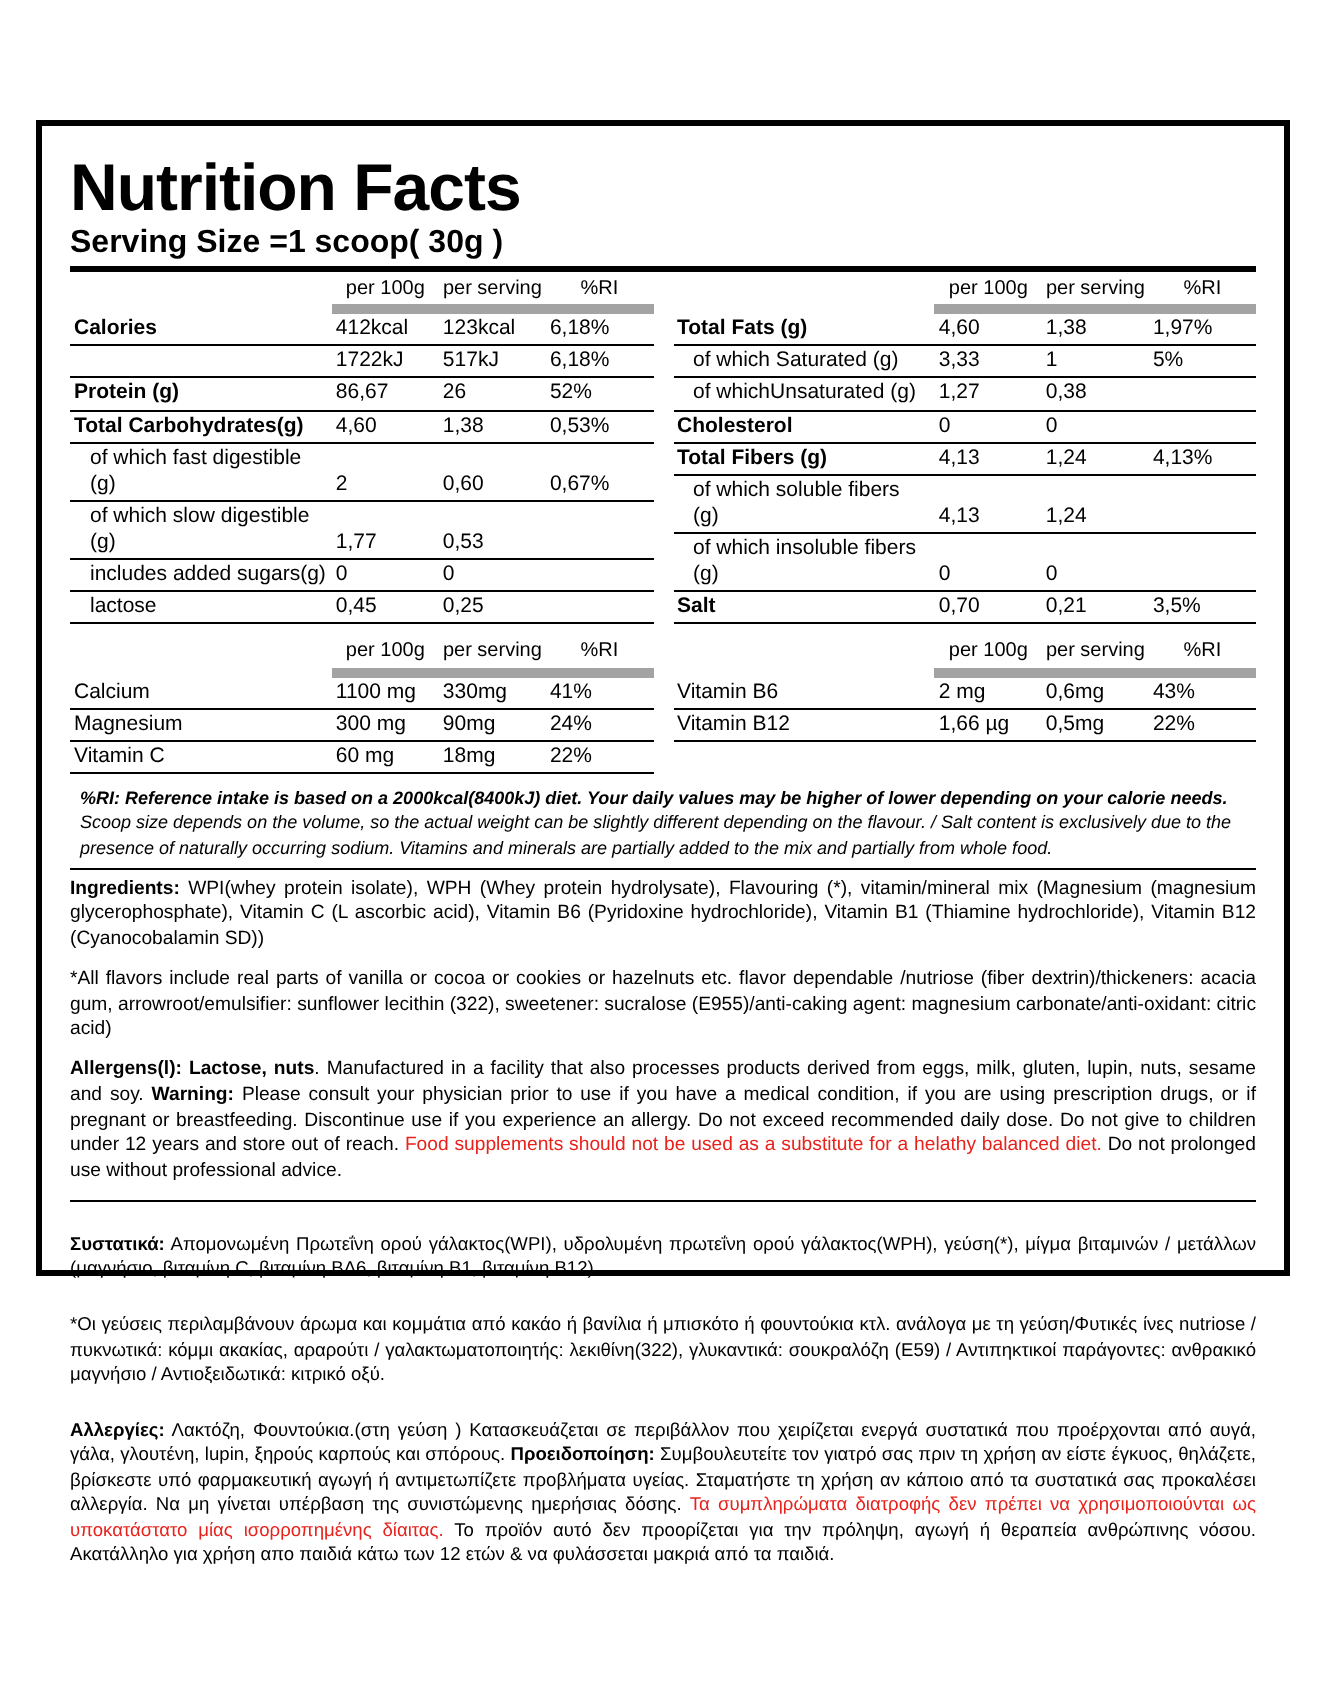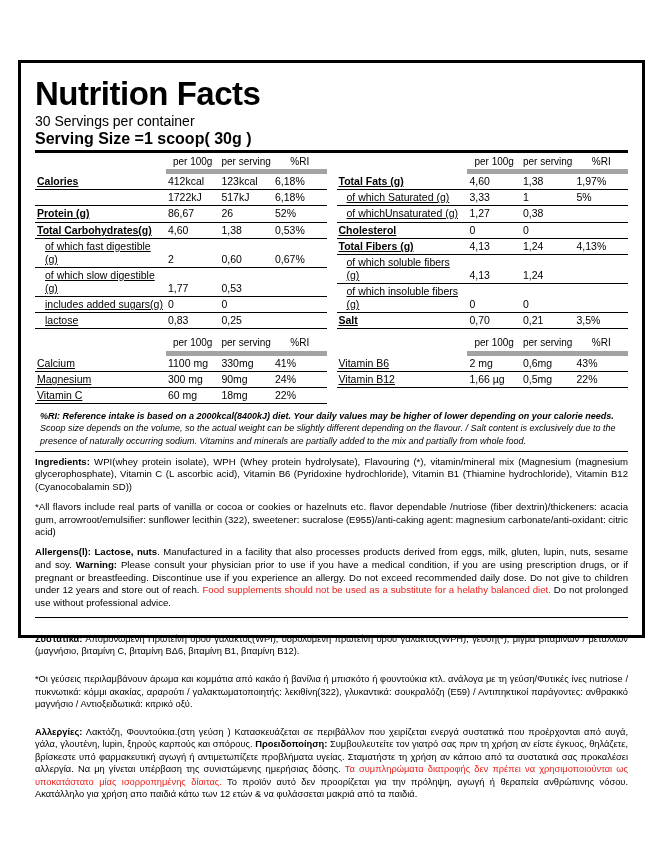--- a/index.html
+++ b/index.html
@@ -77,21 +77,21 @@
   table.nf tbody td {
     border-bottom: 1px solid #000;
   }
   table.nf tbody tr:last-child td {
     border-bottom: 1px solid #000;
   }
   td.label { text-align: left; }
   td.val { text-align: left; padding-left: 6px; }
   .indent1 { padding-left: 10px !important; }
   .b { font-weight: bold; }
-  .colw-label { width: 46%; text-decoration: underline; }
+  .colw-label { width: 46%; }
   .colw-v { width: 18%; }
   .minerals-wrap { margin-top: 7px; }
   .footnote {
     font-size: 9px;
     font-style: italic;
     text-align: left;
     line-height: 1.35;
     margin: 6px 2px 2px 5px;
   }
   .footnote .b { font-style: italic; font-weight: bold; }
@@ -117,21 +117,20 @@
     border-top: 1px solid #000;
     margin: 3px 0 6px 0;
   }
 </style>
 </head>
 <body>
 
 <div class="page">
 
   <div class="title">Nutrition Facts</div>
-  <div class="servings">30 Servings per container</div>
   <div class="serving-size">Serving Size =1 scoop( 30g )</div>
   <div class="rule-thick"></div>
 
   <div class="cols">
 
     <div class="col">
       <table class="nf">
         <thead>
           <tr>
             <th class="blank colw-label"></th>
@@ -178,21 +177,21 @@
               <td class="val colw-v"></td>
             </tr>
             <tr>
               <td class="label colw-label indent1">includes added sugars(g)</td>
               <td class="val colw-v">0</td>
               <td class="val colw-v">0</td>
               <td class="val colw-v"></td>
             </tr>
             <tr>
               <td class="label colw-label indent1">lactose</td>
-              <td class="val colw-v">0,83</td>
+              <td class="val colw-v">0,45</td>
               <td class="val colw-v">0,25</td>
               <td class="val colw-v"></td>
             </tr>
           </tbody>
       </table>
 
       <div class="minerals-wrap">
         <table class="nf">
           <thead>
             <tr>

